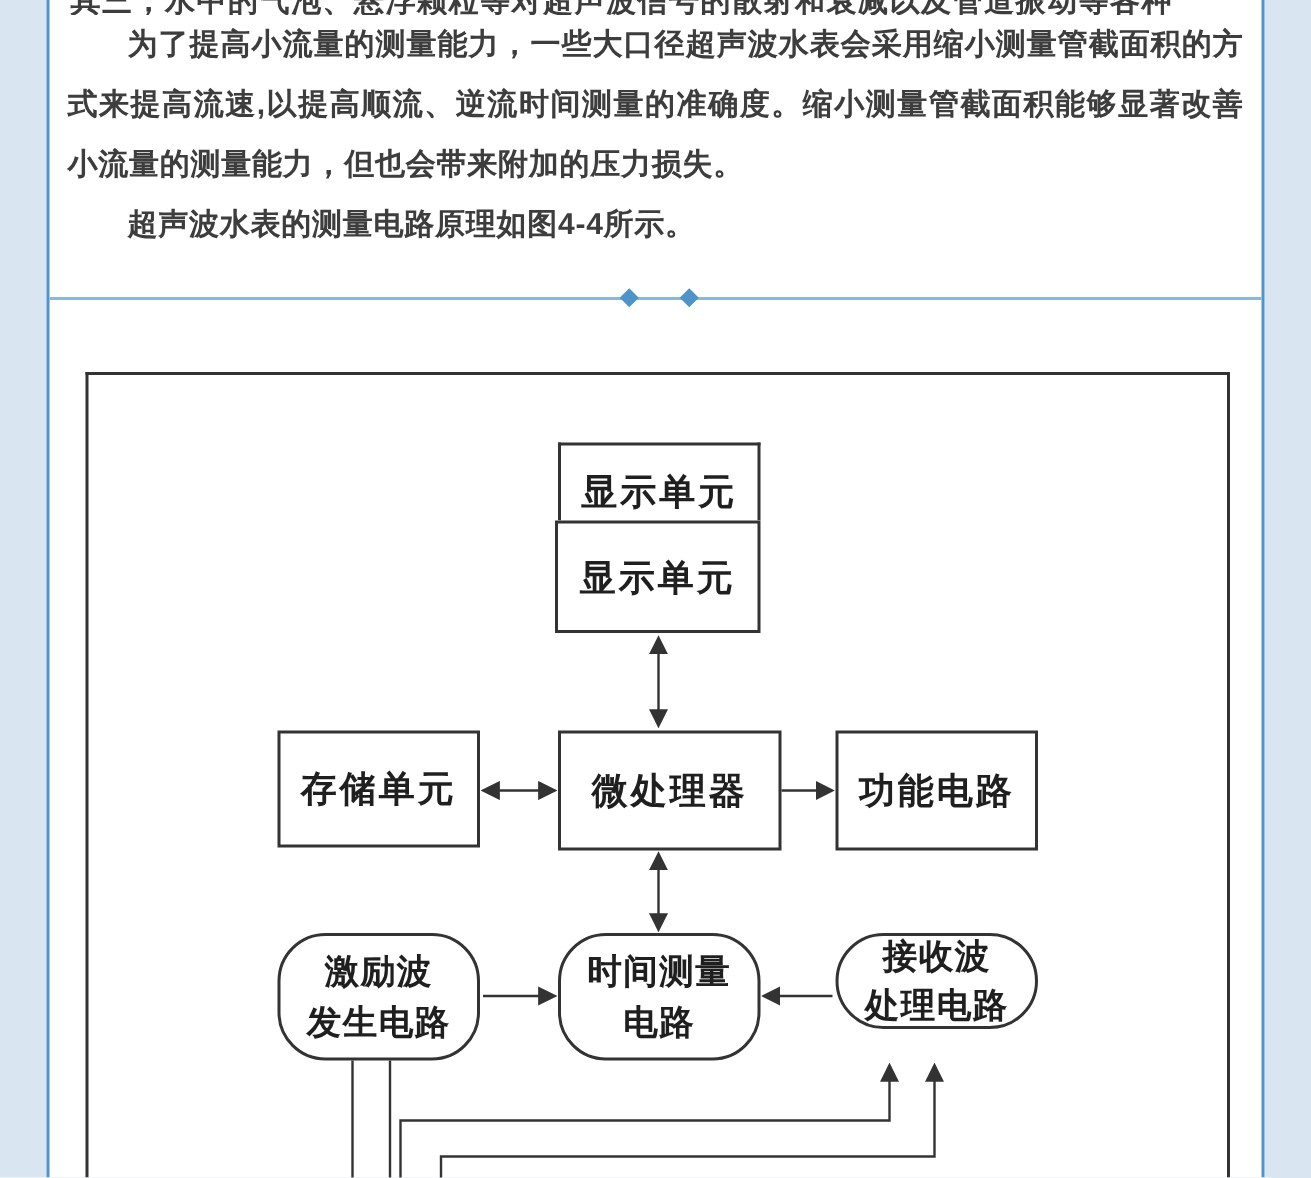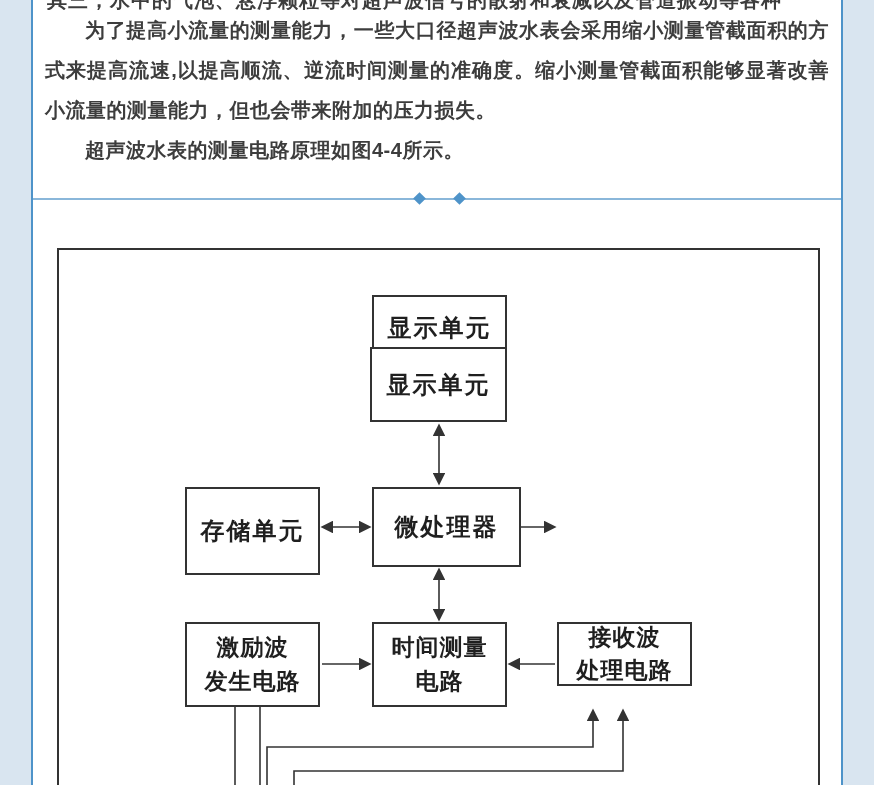--- a/index.html
+++ b/index.html
@@ -46,21 +46,21 @@
   .dbox {
     position:absolute;
     border:2px solid var(--ink, #333333);
     background:#fff;
     display:flex; align-items:center; justify-content:center;
     font-family:"Liberation Serif","DejaVu Serif",serif;
     font-size:24px; color:#1f1f1f; letter-spacing:2px;
   }
   .dbox.two-line {
     white-space:pre-line; text-align:center;
-    font-size:23px; line-height:1.45; letter-spacing:1px;
+    font-size:23px; line-height:1.45; letter-spacing:1px;border-radius:32px;
   }
   .dbox.ghost { border-bottom:none; align-items:flex-end; padding-bottom:3px; }
 </style>
 </head>
 <body>
 
 <div class="page">
   <div class="content">
 
     <div class="clip-line">
@@ -93,22 +93,23 @@
           <line x1="176" y1="457" x2="176" y2="537"></line>
           <line x1="201" y1="457" x2="201" y2="537"></line>
           <path d="M208,537 L208,497 L534,497 L534,461" marker-end="url(#ah)"></path>
           <path d="M235,537 L235,521 L564,521 L564,461" marker-end="url(#ah)"></path>
         </g>
       </svg>
 
       <div class="dbox ghost" style="left:313px;top:45px;width:135px;height:52px;">显示单元</div>
       <div class="dbox" style="left:311px;top:97px;width:137px;height:75px;">显示单元</div>
 
-      <div class="dbox" style="left:126px;top:237px;width:135px;height:88px;">存储单元</div>
+      <div class="dbox" style="left:126px;top:237px;width:135px;height:78px;">存储单元</div>
       <div class="dbox" style="left:313px;top:237px;width:149px;height:80px;">微处理器</div>
+      <div class="dbox" style="left:498px;top:237px;width:135px;height:80px;">功能电路</div>
 
       <div class="dbox two-line" style="left:126px;top:372px;width:135px;height:85px;">激励波
 发生电路</div>
       <div class="dbox two-line" style="left:313px;top:372px;width:135px;height:85px;">时间测量
 电路</div>
       <div class="dbox two-line" style="left:498px;top:372px;width:135px;height:64px;">接收波
 处理电路</div>
     </div>
 
   </div>

